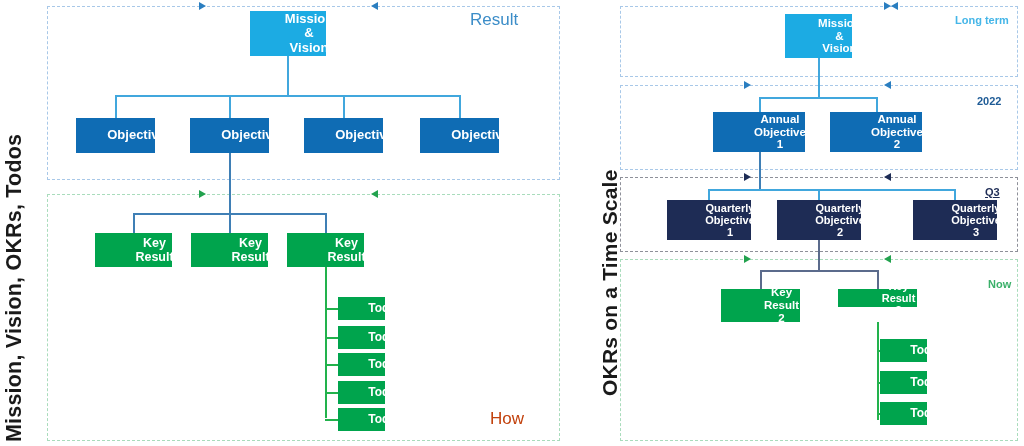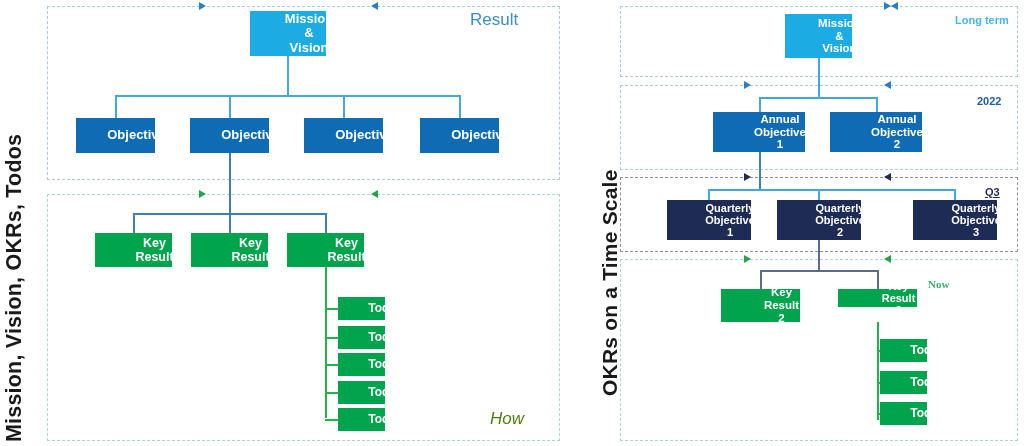--- a/index.html
+++ b/index.html
@@ -115,21 +115,21 @@
   <div>
 
     <div class="side-label" id="left-side-label">Mission, Vision, OKRs, Todos</div>
 
     <div class="zone blue-zone" style="left:47px; top:6px; width:513px; height:174px;"></div>
     <div class="zone-tag" style="left:470px; top:10px; color:#3c8dc8;">Result</div>
     <div class="arrow right" style="left:199px; top:1.5px; color:#2a7ec0;"></div>
     <div class="arrow left" style="left:371px; top:1.5px; color:#2a7ec0;"></div>
 
     <div class="zone green-zone" style="left:47px; top:194px; width:513px; height:247px;"></div>
-    <div class="zone-tag" style="left:490px; top:409px; color:#4d7c0f;font-style:italic;">How</div>
+    <div class="zone-tag" style="left:490px; top:409px; color:#c2410c;">How</div>
     <div class="arrow right" style="left:199px; top:189.5px; color:#22a24e;"></div>
     <div class="arrow left" style="left:371px; top:189.5px; color:#22a24e;"></div>
 
     <div class="conn v" style="left:287px; top:55px; height:41px;"></div>
     <div class="conn h" style="left:115px; top:95px; width:345px;"></div>
     <div class="conn v" style="left:115px; top:95px; height:24px;"></div>
     <div class="conn v" style="left:229px; top:95px; height:24px;"></div>
     <div class="conn v" style="left:343px; top:95px; height:24px;"></div>
     <div class="conn v" style="left:459px; top:95px; height:24px;"></div>
 
@@ -182,21 +182,21 @@
     <div class="zone-tag small" style="left:977px; top:95px; color:#1e5b96;">2022</div>
     <div class="arrow right" style="left:744px; top:80.5px; color:#2a7ec0;"></div>
     <div class="arrow left" style="left:884px; top:80.5px; color:#2a7ec0;"></div>
 
     <div class="zone navy-zone" style="left:620px; top:177px; width:398px; height:75px;"></div>
     <div class="zone-tag small" style="left:985px; top:186px; color:#1e2c55;text-decoration:underline;">Q3</div>
     <div class="arrow right" style="left:744px; top:172.5px; color:#1e2c55;"></div>
     <div class="arrow left" style="left:884px; top:172.5px; color:#1e2c55;"></div>
 
     <div class="zone green-zone" style="left:620px; top:259px; width:398px; height:182px;"></div>
-    <div class="zone-tag small" style="left:928px; top:278px; color:#3bb06a;font-family:Liberation Serif, serif;">Now</div>
+    <div class="zone-tag small" style="left:988px; top:278px; color:#3bb06a;">Now</div>
     <div class="arrow right" style="left:744px; top:254.5px; color:#22a24e;"></div>
     <div class="arrow left" style="left:884px; top:254.5px; color:#22a24e;"></div>
 
     <div class="conn v" style="left:818px; top:58px; height:40px;"></div>
     <div class="conn h" style="left:759px; top:97px; width:118px;"></div>
     <div class="conn v" style="left:759px; top:97px; height:15px;"></div>
     <div class="conn v" style="left:876px; top:97px; height:15px;"></div>
 
     <div class="conn v dkblue" style="left:759px; top:152px; height:38px;"></div>
     <div class="conn h" style="left:708px; top:189px; width:246px;"></div>

